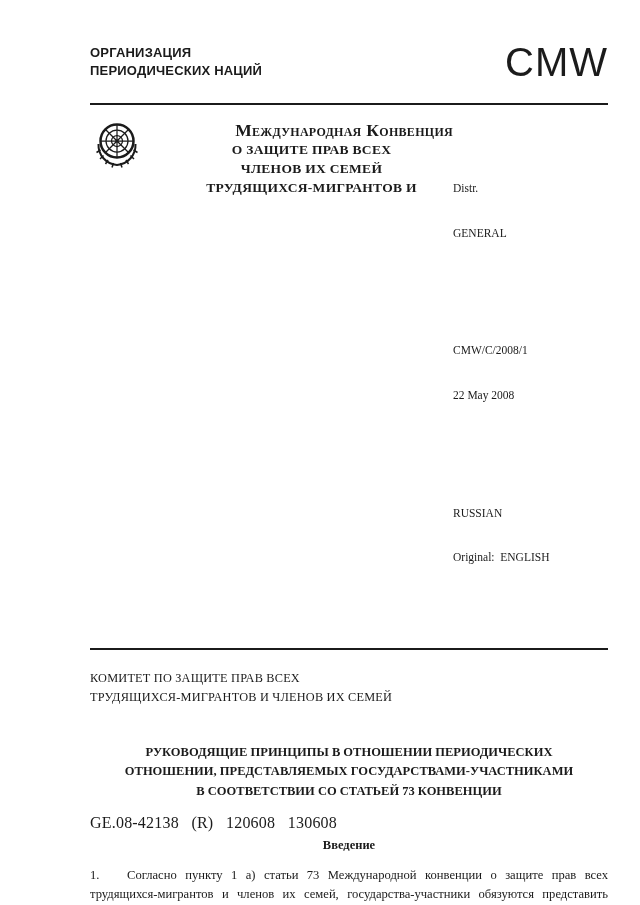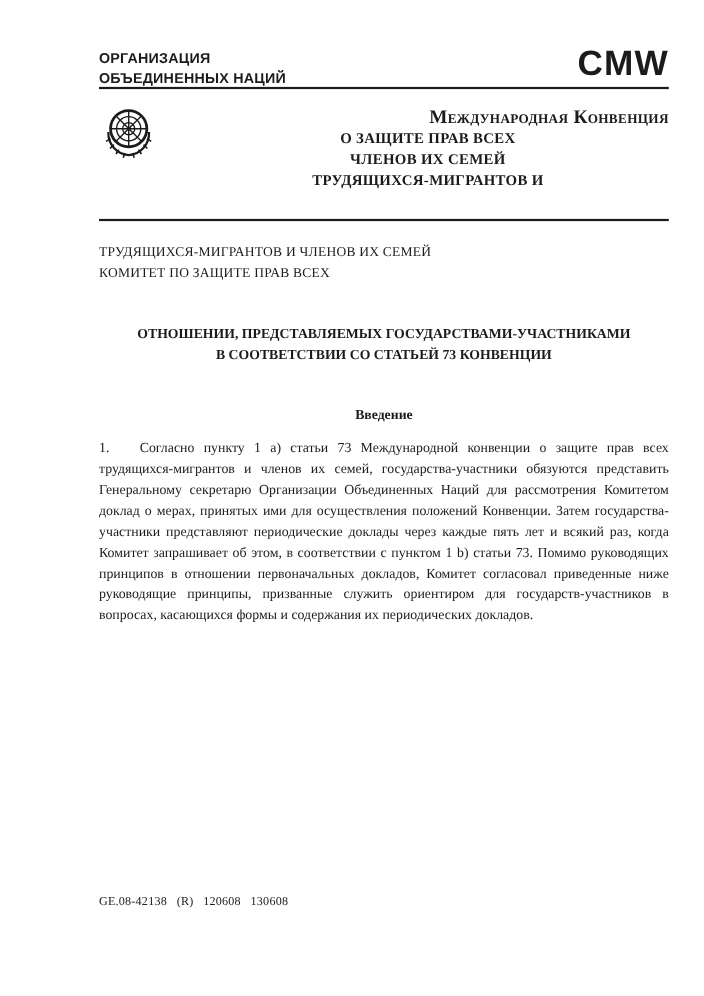--- a/index.html
+++ b/index.html
@@ -6,28 +6,28 @@
   body{
     width:640px;height:905px;background:#ffffff;color:#1b1b1b;
     font-family:"Liberation Serif","DejaVu Serif",serif;
     -webkit-font-smoothing:antialiased;
   }
   .page{
     position:relative;width:640px;height:905px;box-sizing:border-box;
     padding:44px 32px 0 90px;background:#fff;overflow:hidden;
   }
   
-  .top-header{display:flex;justify-content:space-between;align-items:flex-start;margin-bottom:0;}
+  .top-header{display:flex;justify-content:space-between;align-items:center;margin-bottom:24px;}
   .org-name{
     font-family:"Liberation Sans","DejaVu Sans",sans-serif;
     font-weight:bold;font-size:13px;line-height:1.35;letter-spacing:.2px;
   }
   .doc-code{
     font-family:"Liberation Sans","DejaVu Sans",sans-serif;
-    font-weight:bold;font-size:32px;line-height:.85;letter-spacing:1px;
+    font-weight:normal;font-size:40px;line-height:.85;letter-spacing:1px;
   }
   .rule{border:0;border-top:2px solid #1b1b1b;margin:0;}
   .rule-thick{border-top:2.5px solid #1b1b1b;}
   
   .masthead{display:flex;align-items:flex-start;padding:13px 0 10px 0;min-height:118px;box-sizing:border-box;}
   .emblem{flex:0 0 50px;margin:2px 28px 0 2px;}
   .conv-title{flex:1 1 auto;padding-top:2px;}
   .conv-title .sc{
     font-variant:small-caps;font-weight:bold;font-size:17.5px;line-height:1.2;letter-spacing:.3px;text-align:right;
   }
@@ -40,32 +40,32 @@
   .committee{margin:19px 0 0 0;font-size:12.3px;line-height:1.5;letter-spacing:.2px;}
   
   .doc-title{margin:37px 10px 0 10px;text-align:center;font-weight:bold;font-size:12.5px;line-height:1.55;}
   .section-heading{margin:37px 0 0 0;text-align:center;font-weight:bold;font-size:12.5px;}
   
   .body-text{margin-top:13px;}
   .body-para{margin:0 0 10px 0;font-size:12.6px;line-height:19px;text-align:justify;}
   .para-num{display:inline-block;width:37px;}
   
   .footer{
-    position:absolute;left:90px;top:814px;font-size:11px;white-space:pre;letter-spacing:.2px;
+    position:absolute;left:90px;top:814px;font-size:16px;white-space:pre;letter-spacing:.2px;
   }
 </style>
 </head>
 <body>
 
 <div class="page">
 
   <div class="top-header">
     <div class="org-name">
       <div>ОРГАНИЗАЦИЯ</div>
-      <div>ОБЪЕДИНЕННЫХ НАЦИЙ</div>
+      <div>ПЕРИОДИЧЕСКИХ НАЦИЙ</div>
     </div>
     <div class="doc-code">CMW</div>
   </div>
 
   <hr class="rule">
 
   <div class="masthead">
     <div class="emblem">
       <svg width="50" height="52" viewBox="0 0 100 104" aria-hidden="true">
         <g stroke="#1b1b1b" fill="none">
@@ -92,30 +92,45 @@
       </svg>
     </div>
 
     <div class="conv-title">
       <div class="sc">Международная Конвенция</div>
       <div class="caps">О ЗАЩИТЕ ПРАВ ВСЕХ</div>
       <div class="caps">ЧЛЕНОВ ИХ СЕМЕЙ</div>
       <div class="caps">ТРУДЯЩИХСЯ-МИГРАНТОВ И</div>
     </div>
 
+    <div class="doc-info">
+      <div class="group">
+        <div>Distr.</div>
+        <div>GENERAL</div>
+      </div>
+      <div class="group">
+        <div>CMW/C/2008/1</div>
+        <div>22 May 2008</div>
+      </div>
+      <div class="group">
+        <div>RUSSIAN</div>
+        <div>Original:  ENGLISH</div>
+      </div>
+    </div>
   </div>
 
   <hr class="rule rule-thick">
 
   <div class="committee">
+    <div>КОМИТЕТ ПО ЗАЩИТЕ ПРАВ ВСЕХ</div>
     <div>ТРУДЯЩИХСЯ-МИГРАНТОВ И ЧЛЕНОВ ИХ СЕМЕЙ</div>
-    <div>КОМИТЕТ ПО ЗАЩИТЕ ПРАВ ВСЕХ</div>
   </div>
 
   <div class="doc-title">
+    <div>РУКОВОДЯЩИЕ ПРИНЦИПЫ В ОТНОШЕНИИ ПЕРИОДИЧЕСКИХ</div>
     <div>ОТНОШЕНИИ, ПРЕДСТАВЛЯЕМЫХ ГОСУДАРСТВАМИ-УЧАСТНИКАМИ</div>
     <div>В СООТВЕТСТВИИ СО СТАТЬЕЙ 73 КОНВЕНЦИИ</div>
   </div>
 
   <div class="section-heading">Введение</div>
 
   <div class="body-text">
     <p class="body-para"><span class="para-num">1.</span><span>Согласно пункту 1 а) статьи 73 Международной конвенции о защите прав всех трудящихся-мигрантов и членов их семей, государства-участники обязуются представить Генеральному секретарю Организации Объединенных Наций для рассмотрения Комитетом доклад о мерах, принятых ими для осуществления положений Конвенции.  Затем государства-участники представляют периодические доклады через каждые пять лет и всякий раз, когда Комитет запрашивает об этом, в соответствии с пунктом 1 b) статьи 73.  Помимо руководящих принципов в отношении первоначальных докладов, Комитет согласовал приведенные ниже руководящие принципы, призванные служить ориентиром для государств-участников в вопросах, касающихся формы и содержания их периодических докладов.</span></p>
 
   </div>

